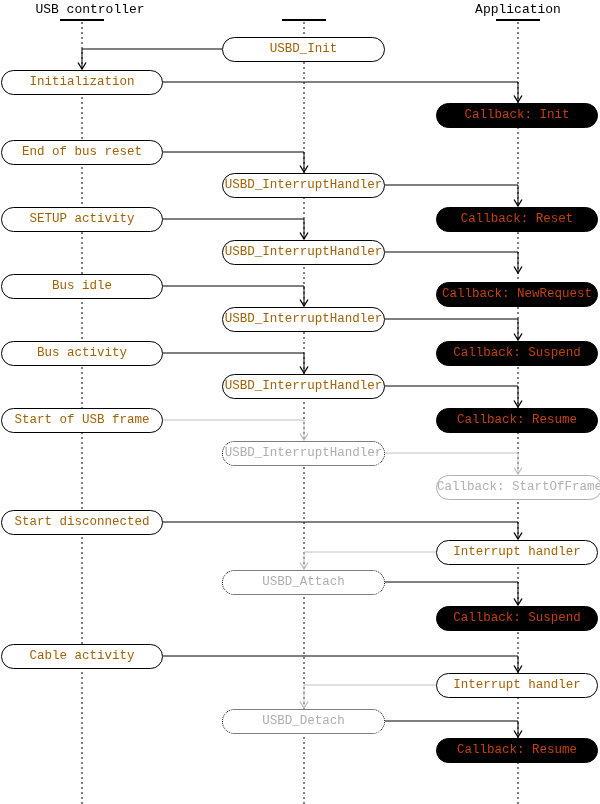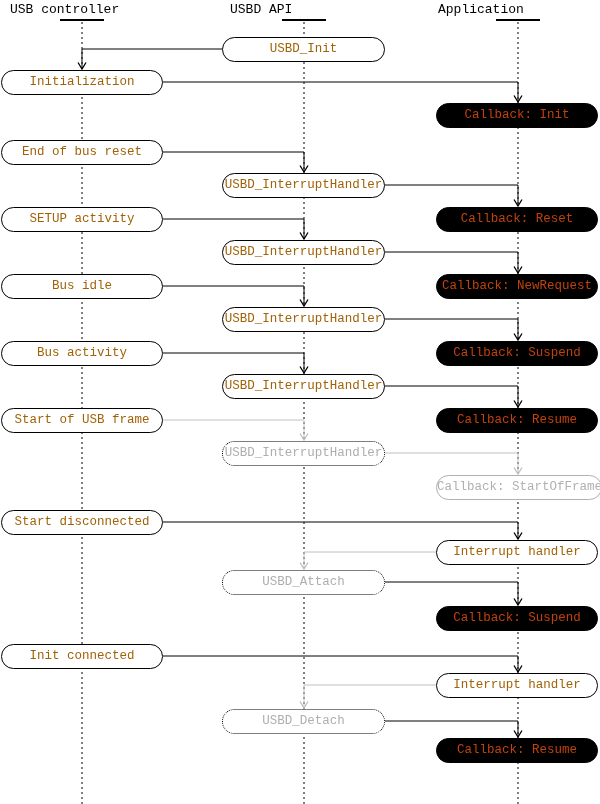--- a/index.html
+++ b/index.html
@@ -3,21 +3,21 @@
 <meta charset="utf-8">
 <style>
   html,body{margin:0;padding:0;background:#fff;}
   .canvas{
     position:relative;width:600px;height:804px;background:#ffffff;
     overflow:hidden;font-family:"Liberation Mono","DejaVu Sans Mono",monospace;
   }
   .layer{position:absolute;left:0;top:0;z-index:1;}
   .col-header{
     position:absolute;top:2px;z-index:2;height:16px;line-height:16px;
-    text-align:left;font-size:13px;color:#000;white-space:nowrap;
+    text-align:center;font-size:13px;color:#000;white-space:nowrap;
   }
   .node{
     position:absolute;z-index:2;height:25px;line-height:23px;box-sizing:border-box;
     border:1px solid #000;border-radius:13px;background:#ffffff;color:#a16207;
     text-align:center;font-size:12.5px;white-space:nowrap;overflow:hidden;
   }
   .node.filled{background:#000000;color:#c2410c;border-color:#000000;}
   .node.ghost-dotted{border:1px dotted #000;color:#aeaeae;background:#ffffff;}
   .node.ghost-outline{border:1px solid #b0b0b0;color:#b0b0b0;background:#ffffff;}
   svg .life{stroke:#000;stroke-width:1;stroke-dasharray:2 3;fill:none;}
@@ -91,50 +91,49 @@
     <polyline class="ah" points="514,665.5 518,672 522,665.5"></polyline>
 
     <path class="lng" d="M436 685 L304 685 L304 708"></path>
     <polyline class="ahg" points="300,701.5 304,708 308,701.5"></polyline>
 
     <path class="ln" d="M385 721 L518 721 L518 737"></path>
     <polyline class="ah" points="514,730.5 518,737 522,730.5"></polyline>
   </svg>
 
   <div class="col-header" style="left:10px;width:160px">USB controller</div>
-  <div class="col-header" style="left:230px;width:160px">USBD API</div>
   <div class="col-header" style="left:438px;width:160px">Application</div>
 
   <div class="node" style="left:222px;top:37px;width:163px">USBD_Init</div>
   <div class="node" style="left:1px;top:70px;width:162px">Initialization</div>
   <div class="node filled" style="left:436px;top:103px;width:162px">Callback: Init</div>
 
   <div class="node" style="left:1px;top:140px;width:162px">End of bus reset</div>
   <div class="node" style="left:222px;top:173px;width:163px">USBD_InterruptHandler</div>
   <div class="node" style="left:1px;top:207px;width:162px">SETUP activity</div>
   <div class="node filled" style="left:436px;top:207px;width:162px">Callback: Reset</div>
 
   <div class="node" style="left:222px;top:240px;width:163px">USBD_InterruptHandler</div>
   <div class="node" style="left:1px;top:274px;width:162px">Bus idle</div>
-  <div class="node filled" style="left:436px;top:274px;width:162px">Callback: NewRequest</div>
+  <div class="node filled" style="left:436px;top:282px;width:162px">Callback: NewRequest</div>
 
   <div class="node" style="left:222px;top:307px;width:163px">USBD_InterruptHandler</div>
   <div class="node" style="left:1px;top:341px;width:162px">Bus activity</div>
   <div class="node filled" style="left:436px;top:341px;width:162px">Callback: Suspend</div>
 
   <div class="node" style="left:222px;top:374px;width:163px">USBD_InterruptHandler</div>
   <div class="node" style="left:1px;top:408px;width:162px">Start of USB frame</div>
   <div class="node filled" style="left:436px;top:408px;width:162px">Callback: Resume</div>
 
   <div class="node ghost-dotted" style="left:222px;top:441px;width:163px">USBD_InterruptHandler</div>
   <div class="node ghost-outline" style="left:436px;top:475px;width:166px">Callback: StartOfFrame</div>
 
   <div class="node" style="left:1px;top:510px;width:162px">Start disconnected</div>
   <div class="node" style="left:436px;top:540px;width:162px">Interrupt handler</div>
   <div class="node ghost-dotted" style="left:222px;top:570px;width:163px">USBD_Attach</div>
   <div class="node filled" style="left:436px;top:606px;width:162px">Callback: Suspend</div>
 
-  <div class="node" style="left:1px;top:644px;width:162px">Init connected</div>
+  <div class="node" style="left:1px;top:644px;width:162px">Cable activity</div>
   <div class="node" style="left:436px;top:673px;width:162px">Interrupt handler</div>
   <div class="node ghost-dotted" style="left:222px;top:709px;width:163px">USBD_Detach</div>
   <div class="node filled" style="left:436px;top:738px;width:162px">Callback: Resume</div>
 
 </div>
 
 </body></html>

